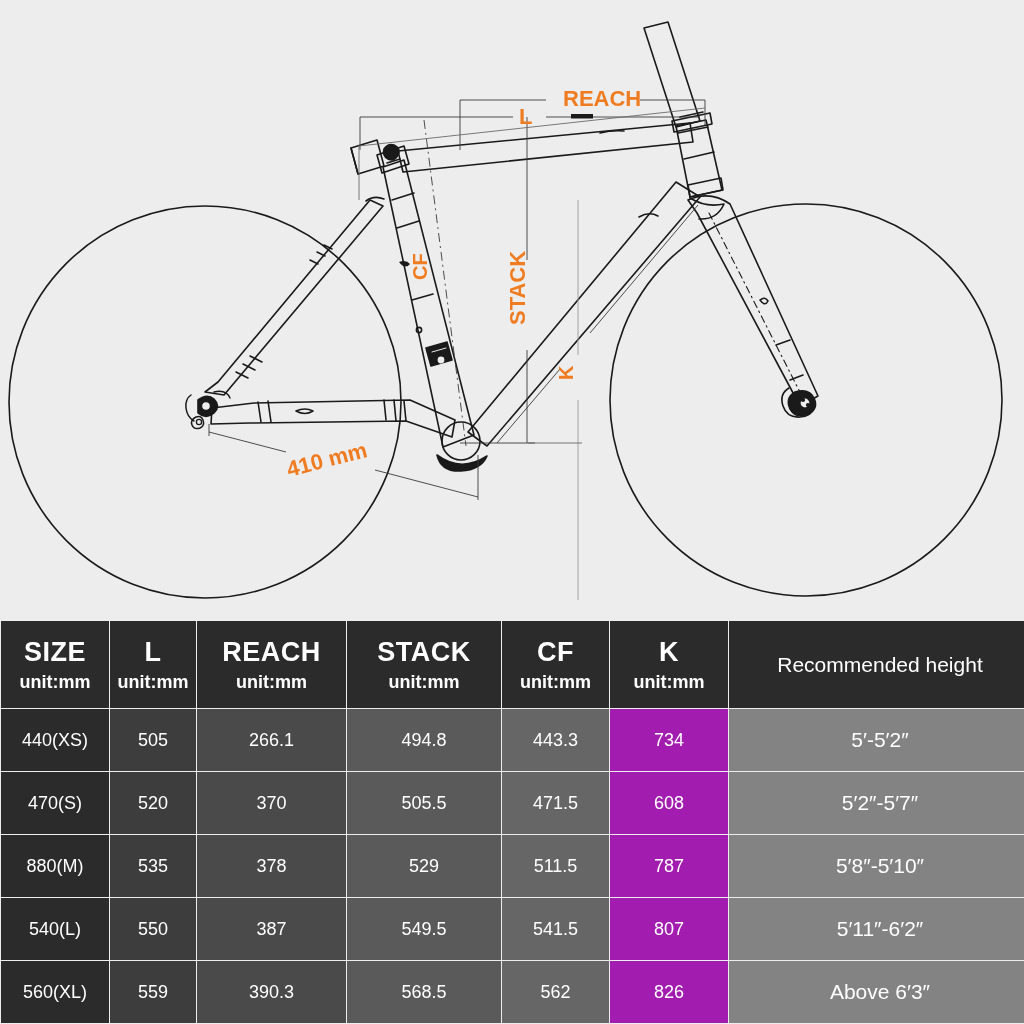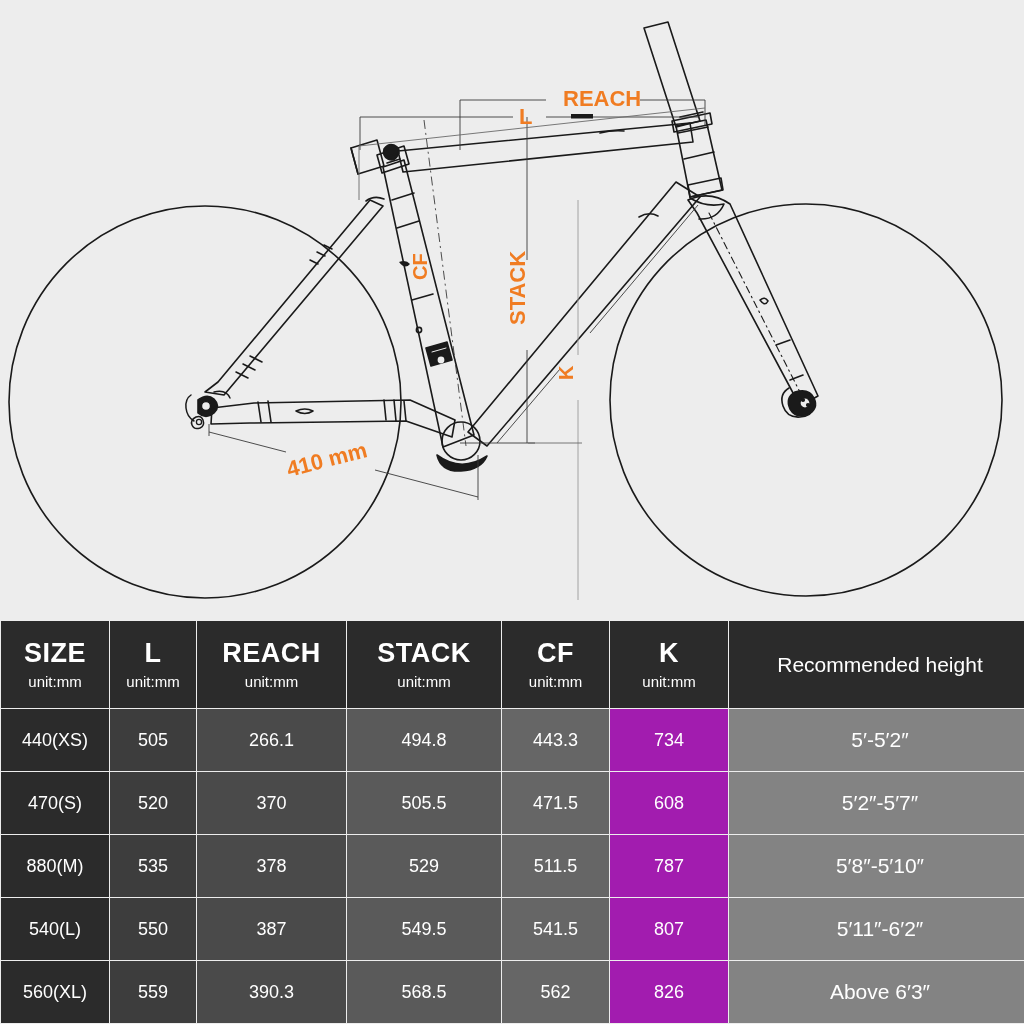--- a/index.html
+++ b/index.html
@@ -23,21 +23,21 @@
   }
   #spec-table td,#spec-table th{
     padding:0;margin:4px;text-align:center;vertical-align:middle;
     color:#ffffff;border:1.5px solid #ededed;
     font-family:"Liberation Sans", sans-serif;
   }
   thead tr{height:88px;}
   thead th{background:#2b2b2b;border:none;}
   .hcell{display:flex;flex-direction:column;align-items:center;justify-content:center;line-height:1;}
   .habbr{font-size:27px;font-weight:bold;letter-spacing:.5px;}
-  .hunit{font-size:15px;font-weight:normal;margin-top:7px;}
+  .hunit{font-size:18px;font-weight:bold;margin-top:7px;}
   .hlong{font-size:21px;font-weight:normal;}
   tbody tr{height:63px;}
   tbody td{font-size:18px;}
   
   .c0{background:#2b2b2b;font-size:18px;}
   .c1{background:#3d3d3d;}
   .c2{background:#4a4a4a;}
   .c3{background:#5a5a5a;}
   .c4{background:#666666;}
   .c5{background:#a21caf;}

